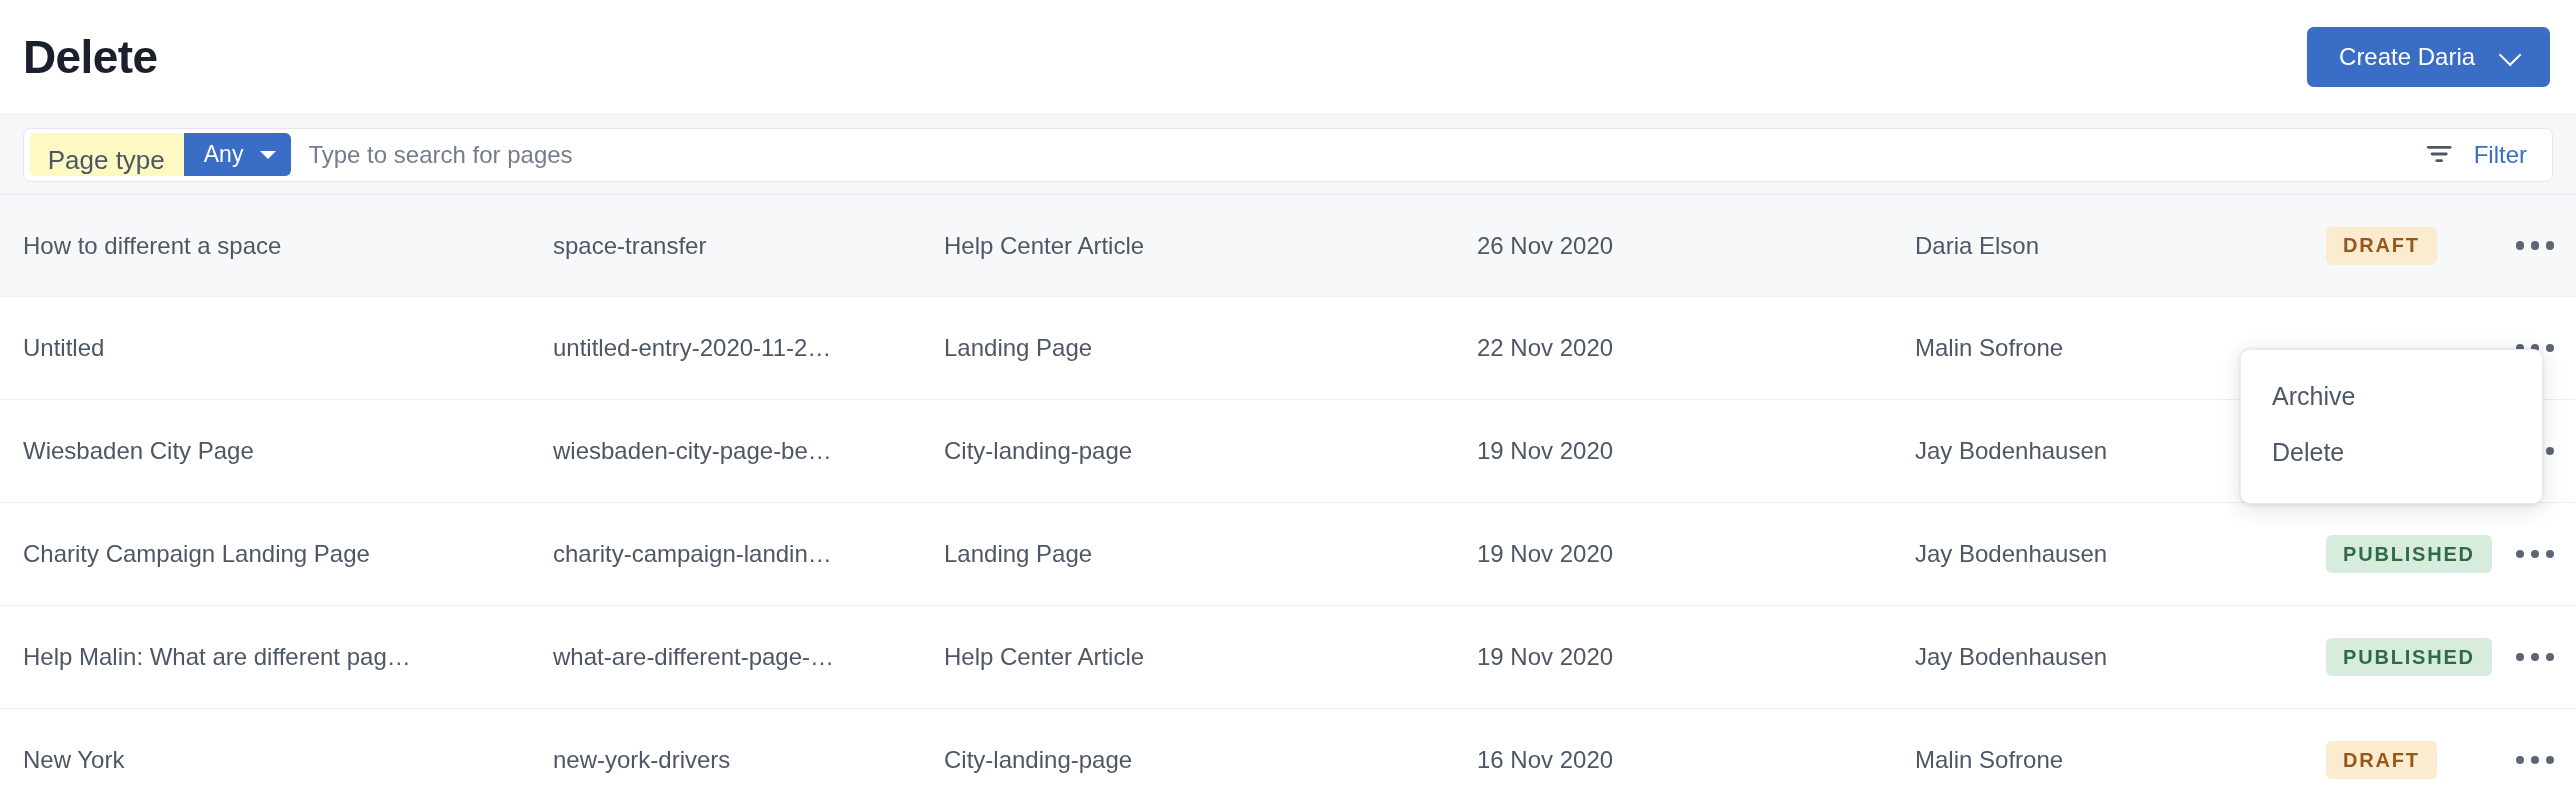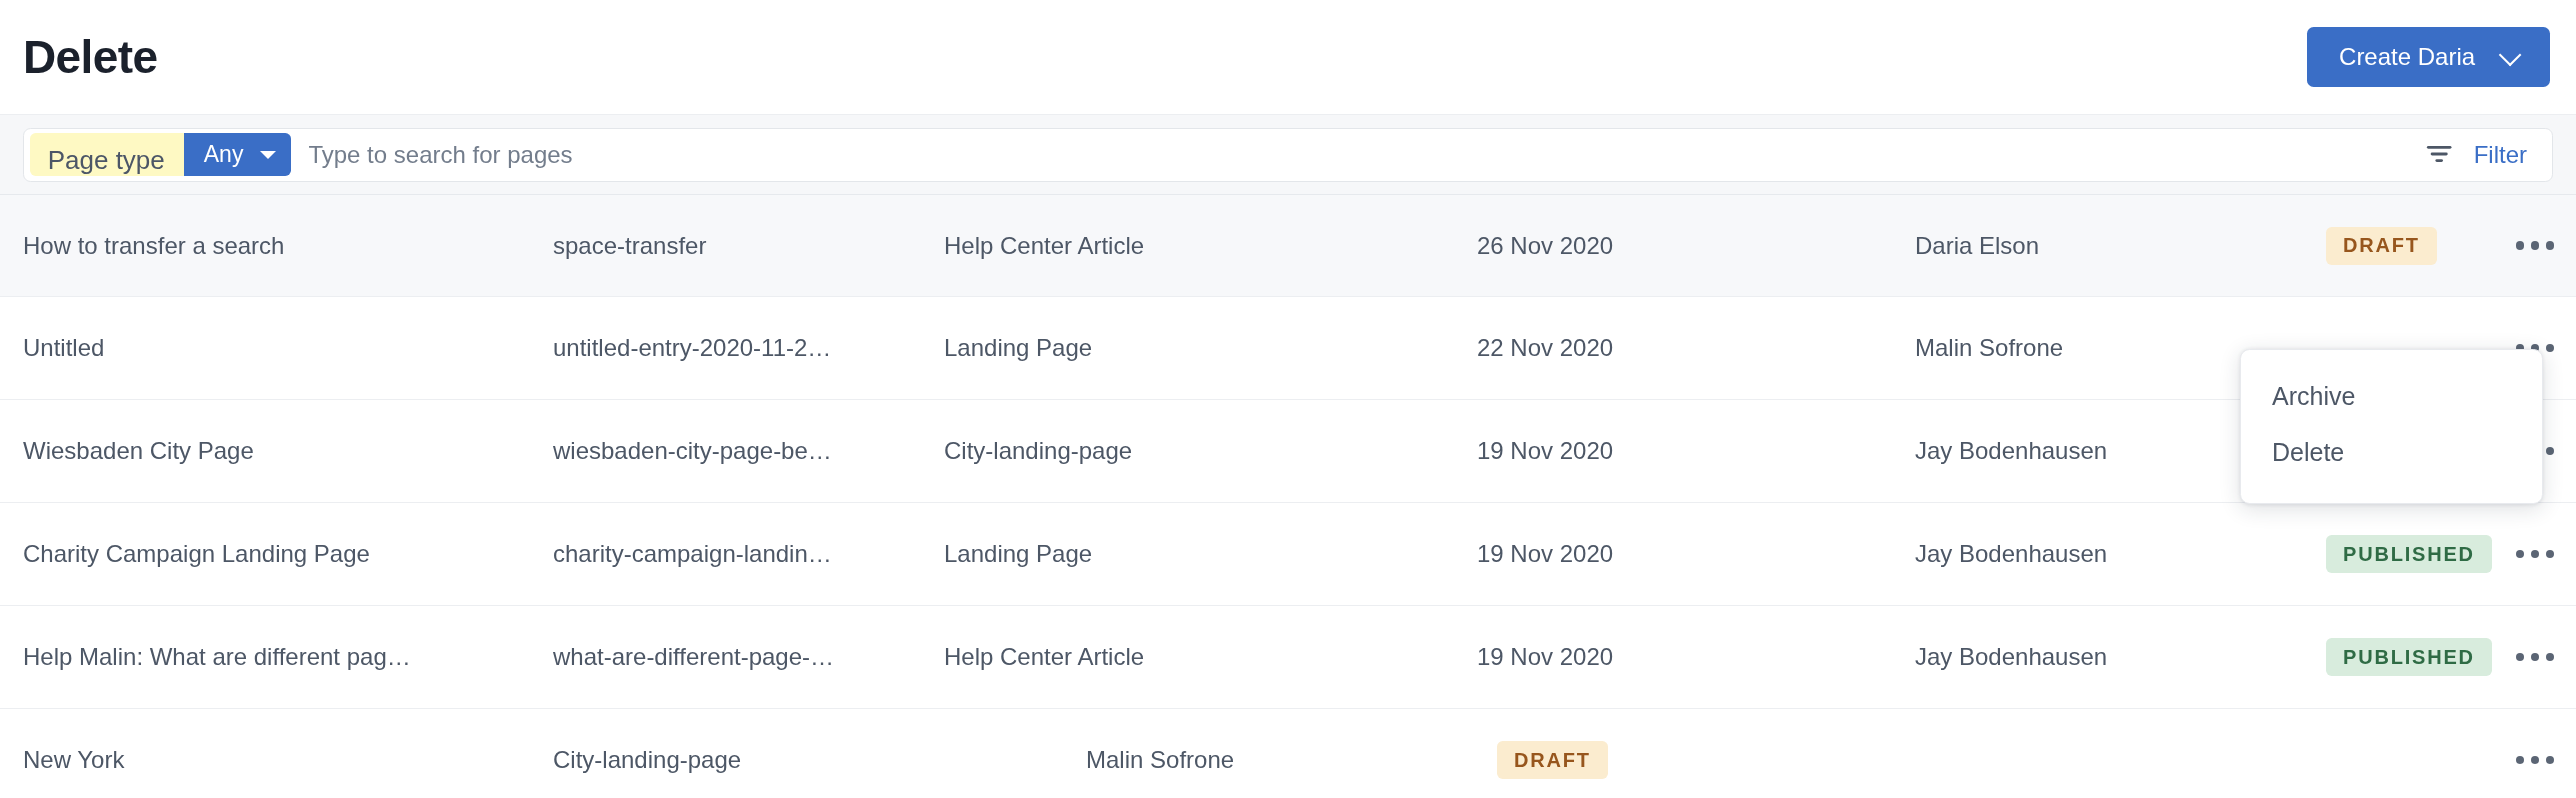--- a/index.html
+++ b/index.html
@@ -278,21 +278,21 @@
           </svg>
         </span>
         <span class="ftext">Filter</span>
       </div>
     </div>
   </div>
 
   <div class="rows">
       <div class="row is-hover">
         <div class="c-title">
-          <span class="trunc">How to transfer a search</span>
+          <span class="trunc">How to different a space</span>
         </div>
         <div class="c-slug">
           <span class="trunc">space-transfer</span>
         </div>
         <div class="c-type"><span>Help Center Article</span></div>
         <div class="c-date"><span>26 Nov 2020</span></div>
         <div class="c-author"><span>Daria Elson</span></div>
         <div class="c-status">
           <span class="badge badge-draft">DRAFT</span>
         </div>
@@ -383,21 +383,25 @@
             <i></i>
             <i></i>
             <i></i>
           </span>
         </div>
       </div>
       <div class="row">
         <div class="c-title">
           <span class="trunc">New York</span>
         </div>
+        <div class="c-slug">
+          <span class="trunc">new-york-drivers</span>
+        </div>
         <div class="c-type"><span>City-landing-page</span></div>
+        <div class="c-date"><span>16 Nov 2020</span></div>
         <div class="c-author"><span>Malin Sofrone</span></div>
         <div class="c-status">
           <span class="badge badge-draft">DRAFT</span>
         </div>
         <div class="c-menu">
           <span class="dots">
             <i></i>
             <i></i>
             <i></i>
           </span>

